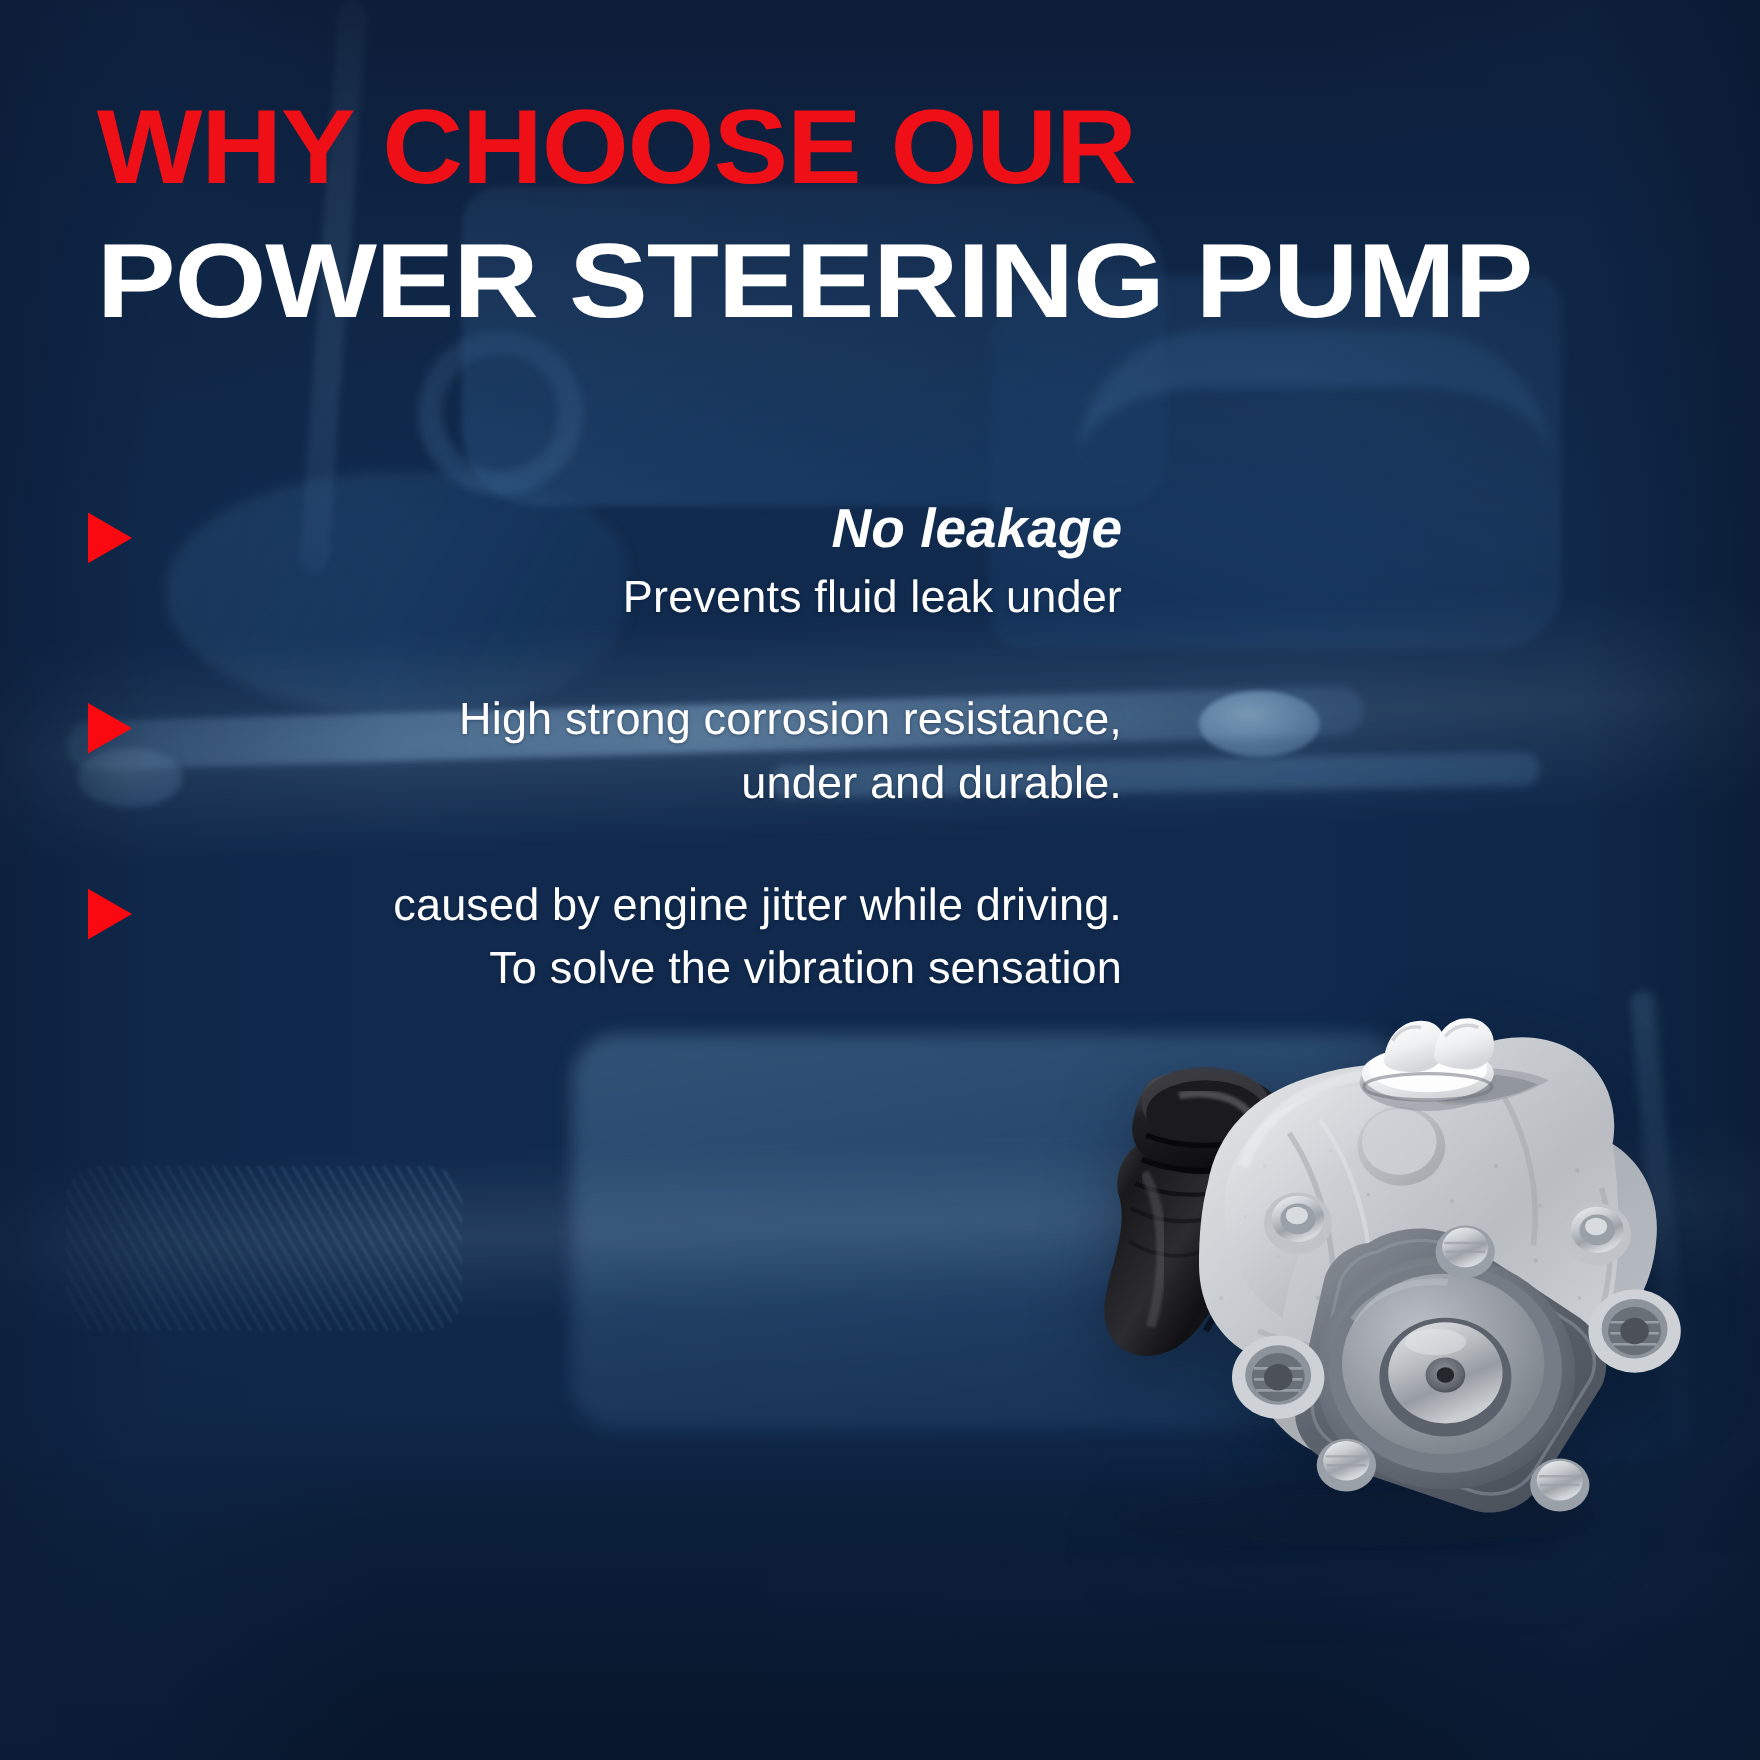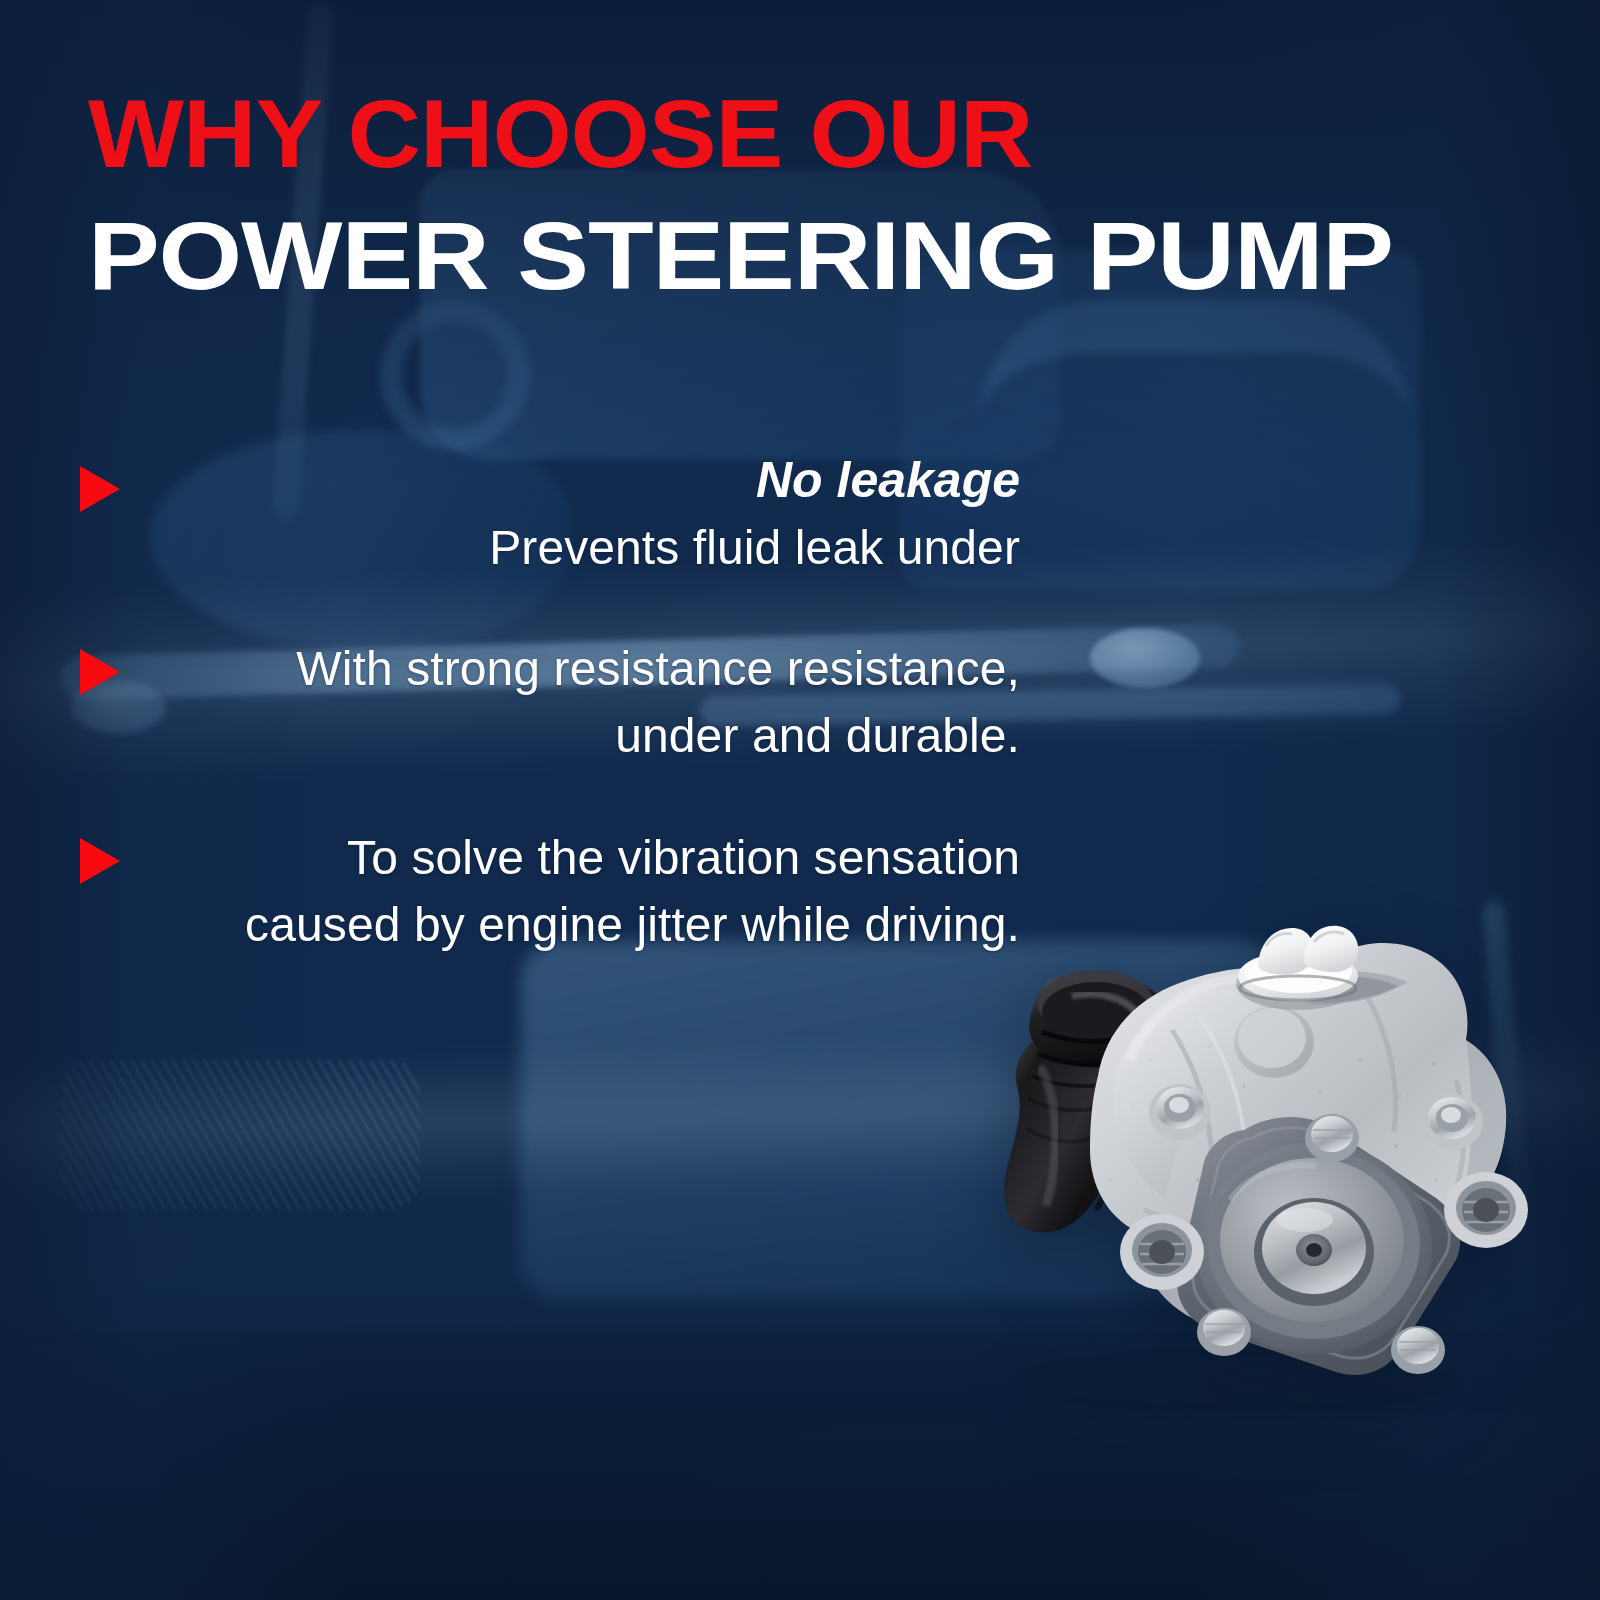--- a/index.html
+++ b/index.html
@@ -163,21 +163,21 @@
     border-left:40px solid #fa0a10;
     border-top:23px solid transparent;
     border-bottom:23px solid transparent;
   }
   .feature-title {
     font-size:50px; font-weight:bold; font-style:italic;
     color:#ffffff; line-height:1.12; letter-spacing:0px;
     margin-bottom:6px;
   }
   .feature-desc {
-    font-size:48px; font-weight:normal; color:#ffffff;
+    font-size:41px; font-weight:normal; color:#ffffff;
     line-height:1.40; letter-spacing:0.1px;
     text-shadow:0 1px 3px rgba(6,22,44,0.40);
   }
   .feature-desc span { display:block; }
 
   
   .product { position:absolute; left:900px; top:880px; width:640px; height:530px; }
   .product svg { display:block; width:100%; height:100%;
     filter:drop-shadow(0 22px 34px rgba(4,16,34,0.45)); }
 </style>
@@ -223,30 +223,30 @@
       <span class="bullet-arrow"></span>
       <div class="feature-title">No leakage</div>
       <div class="feature-desc">
         <span>Prevents fluid leak under</span>
       </div>
     </div>
 
     <div class="feature">
       <span class="bullet-arrow"></span>
       <div class="feature-desc">
-        <span>With strong resistance resistance,</span>
+        <span>High strong corrosion resistance,</span>
         <span>under and durable.</span>
       </div>
     </div>
 
     <div class="feature">
       <span class="bullet-arrow"></span>
       <div class="feature-desc">
+        <span>caused by engine jitter while driving.</span>
         <span>To solve the vibration sensation</span>
-        <span>caused by engine jitter while driving.</span>
       </div>
     </div>
 
   </div>
 
   <div class="product">
     <svg viewBox="0 0 640 530" xmlns="http://www.w3.org/2000/svg">
       <defs>
         <linearGradient id="alu" x1="0" y1="0" x2="1" y2="1">
           <stop offset="0%" stop-color="#e9eaec"></stop>

